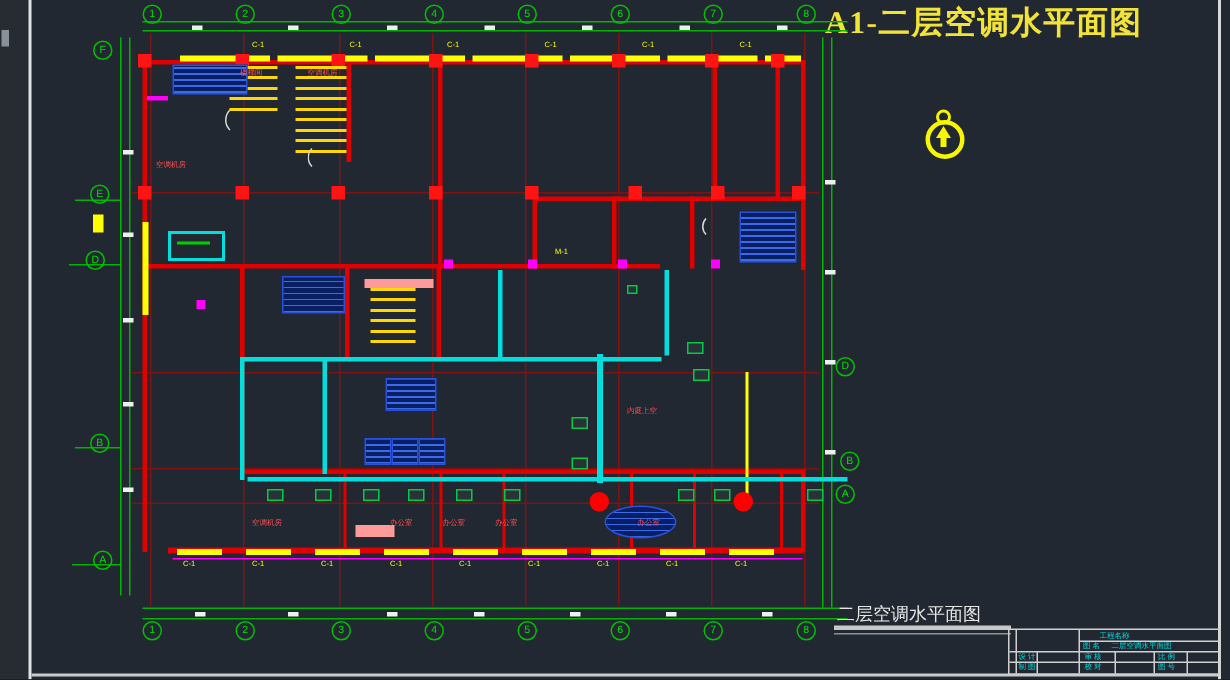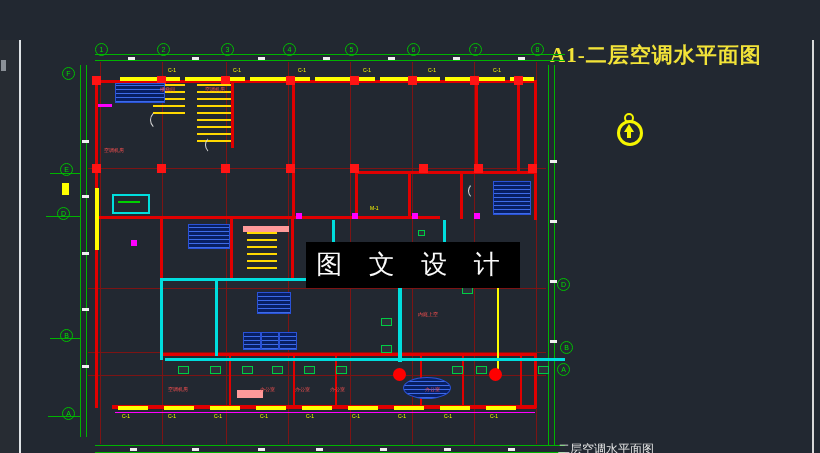--- a/index.html
+++ b/index.html
@@ -1,18 +1,18 @@
 <!DOCTYPE html>
 <html><head>
 <meta charset="utf-8">
 <style>
   html,body{margin:0;padding:0;background:#14181d;}
   #stage{position:relative;width:820px;height:453px;background:#222831;overflow:hidden;
          font-family:"Liberation Sans",sans-serif;}
-  .abs{position:absolute;margin-top:40px;}
+  .abs{position:absolute;}
   
   #left-strip{left:0;top:0;width:19px;height:453px;background:#272c33;}
   #left-divider{left:19px;top:0;width:2px;height:453px;background:#dfe3e6;}
   #left-glyph{left:1px;top:20px;width:5px;height:11px;background:#8a9097;}
   #sheet-right-line{left:812px;top:0;width:2px;height:453px;background:#d8d8d8;}
   #sheet-bottom-line{left:21px;top:449px;width:791px;height:2px;background:#c9c9c9;}
   
   #sheet-title{left:550px;top:1px;width:250px;color:#f2e338;font-weight:bold;font-size:21px;
                letter-spacing:1px;font-family:"Liberation Serif",serif;white-space:nowrap;}
   
@@ -278,21 +278,20 @@
       <div class="bubble" style="left: 557px; top: 238px;">D</div>
       <div class="bubble" style="left: 560px; top: 301px;">B</div>
       <div class="bubble" style="left: 557px; top: 323px;">A</div>
     </div>
 
   <div class="abs na" id="na-c"></div>
   <div class="abs na" id="na-t"></div>
   <div class="abs" id="na-a"></div>
   <div class="abs" id="na-s"></div>
 
-  <div class="abs" id="watermark">图 文 设 计</div>
 
   <div class="abs" id="caption">二层空调水平面图</div>
   <div class="abs" id="caption-bar1"></div>
   <div class="abs" id="caption-bar2"></div>
 
   <div class="abs" id="tblock">
     <div class="tbl" style="left:4px;top:0;width:1px;height:29px;"></div>
     <div class="tbl" style="left:46px;top:0;width:1px;height:29px;"></div>
     <div class="tbl" style="left:47px;top:7px;width:93px;height:1px;"></div>
     <div class="tbl" style="left:0;top:14px;width:140px;height:1px;"></div>

